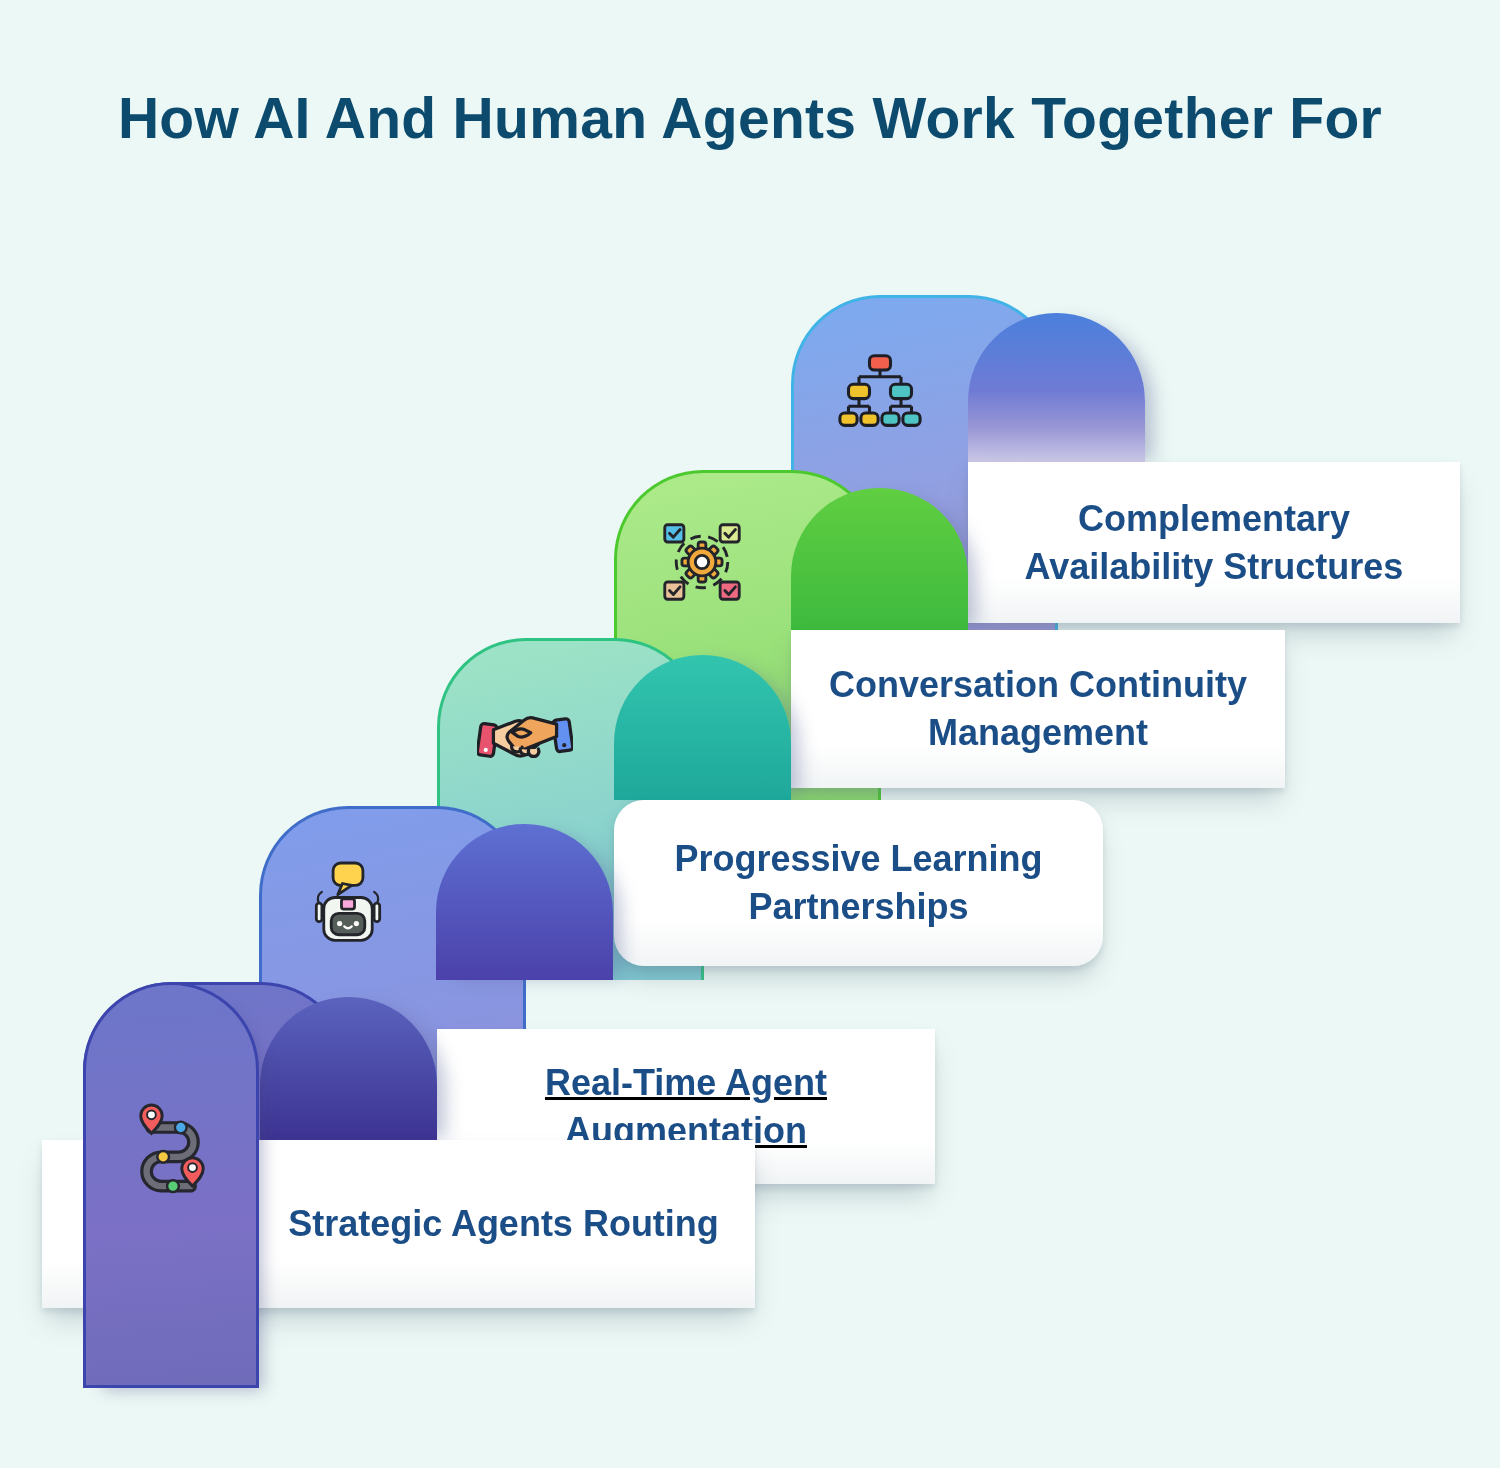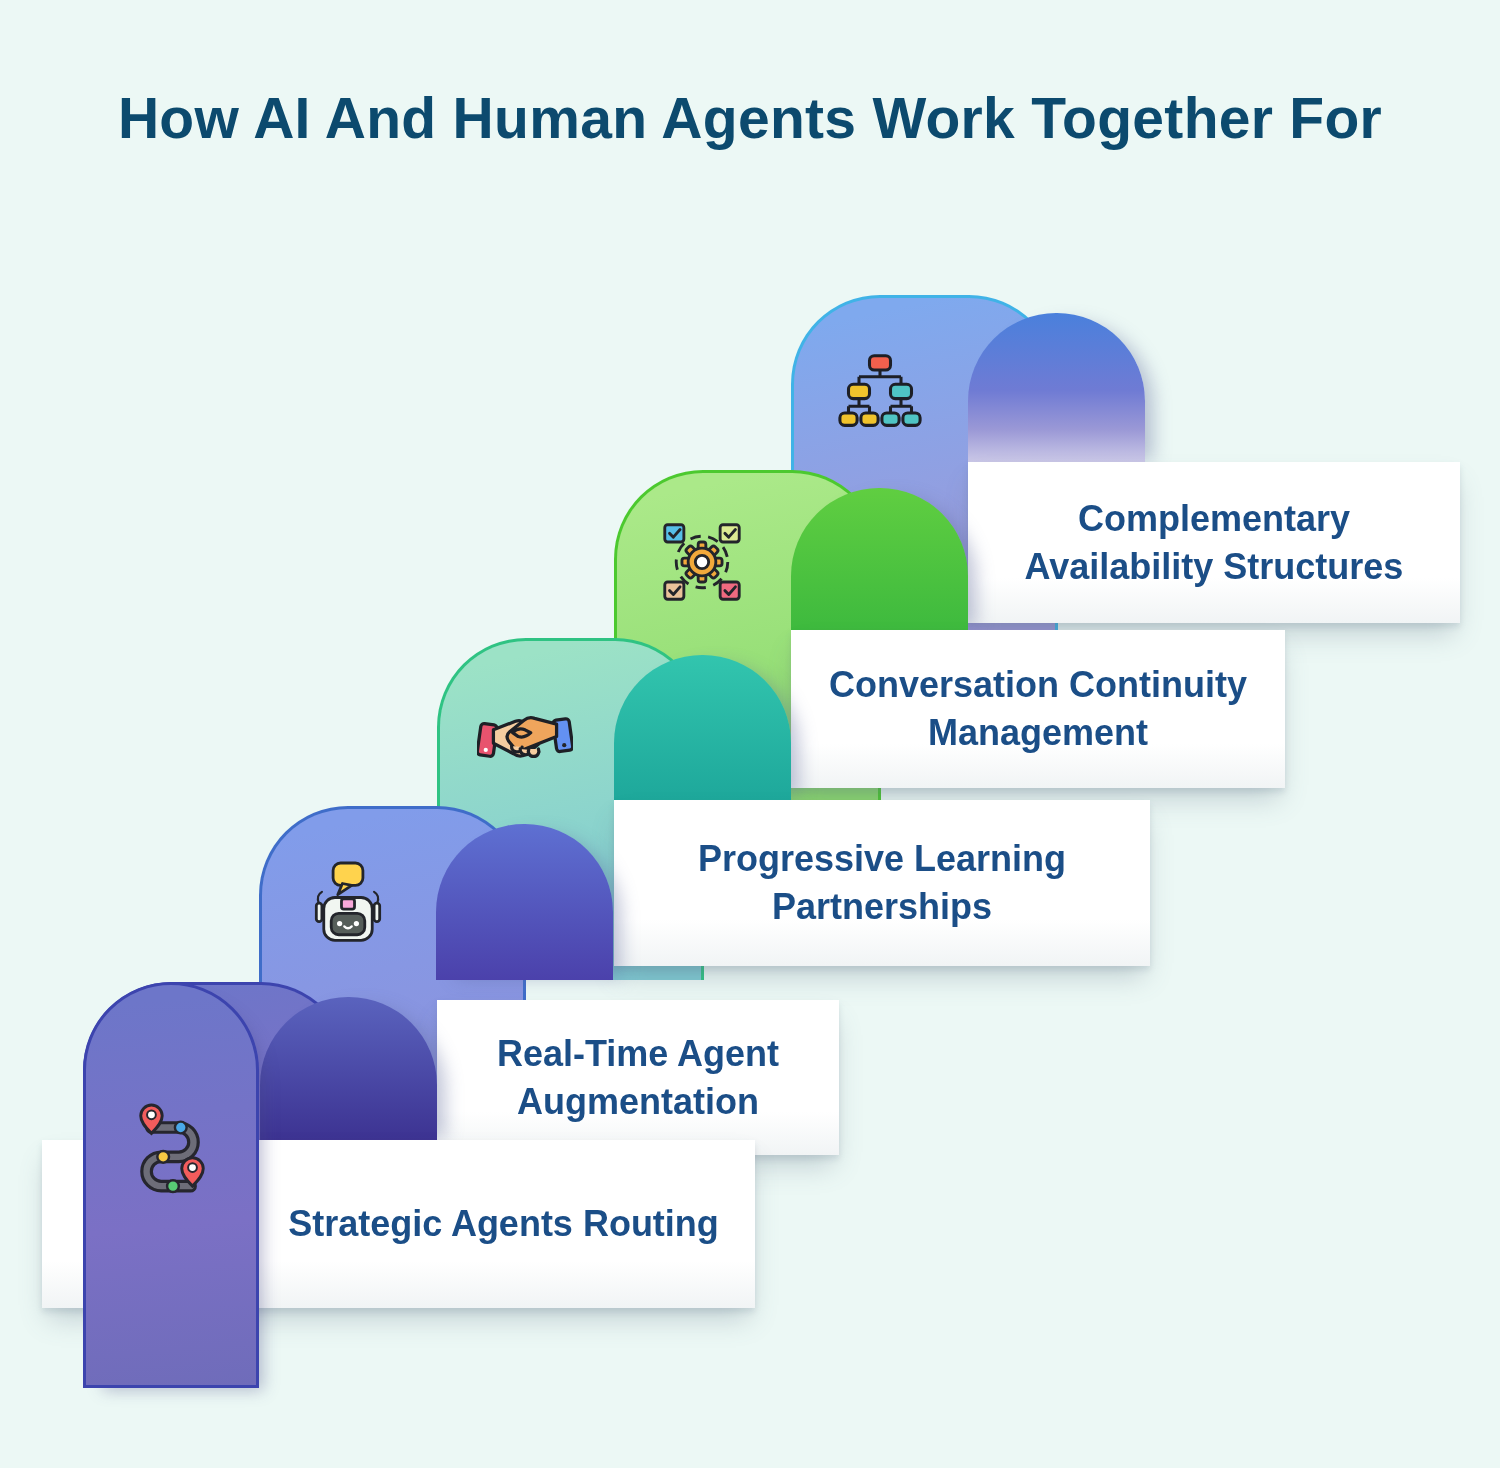--- a/index.html
+++ b/index.html
@@ -49,27 +49,27 @@
 
   
   .s4 .arch-light{left:614px;top:470px;height:330px;}
   .s4 .arch-dome {left:791px;top:488px;height:142px;}
   .s4 .card{left:791px;top:630px;width:494px;height:158px;}
   .s4 .icon{left:660px;top:520px;width:84px;height:84px;}
 
   
   .s3 .arch-light{left:437px;top:638px;height:342px;}
   .s3 .arch-dome {left:614px;top:655px;height:145px;}
-  .s3 .card{left:614px;top:800px;width:536px;height:166px;}
+  .s3 .card{left:614px;top:800px;width:489px;height:166px;border-radius:30px;}
   .s3 .icon{left:477px;top:704px;width:96px;height:67px;}
 
   
   .s2 .arch-light{left:259px;top:806px;height:334px;}
   .s2 .arch-dome {left:436px;top:824px;height:156px;}
-  .s2 .card{left:437px;top:1000px;width:402px;height:155px;}
+  .s2 .card{left:437px;top:1029px;width:498px;height:155px;text-decoration:underline;}
   .s2 .icon{left:307px;top:860px;width:82px;height:88px;}
 
   
   .s1 .arch-light{left:83px;top:982px;height:158px;}
   .s1 .arch-dome {left:260px;top:997px;height:143px;}
   .s1 .card{left:42px;top:1140px;width:713px;height:168px;}
   .s1 .card .card-text{padding-left:228px;}
   
   .s1 .arch-leg{
     position:absolute;left:83px;top:982px;width:176px;height:406px;

